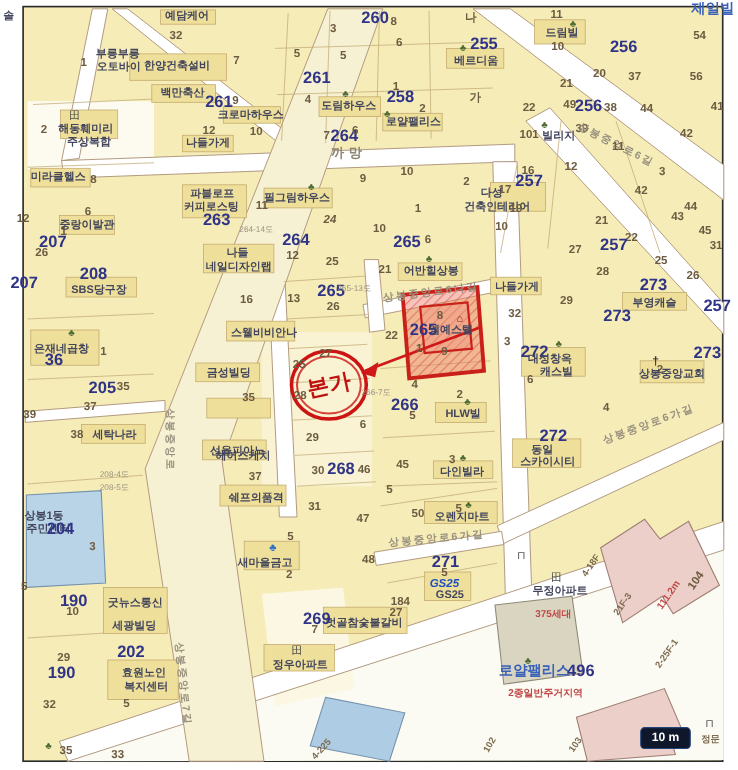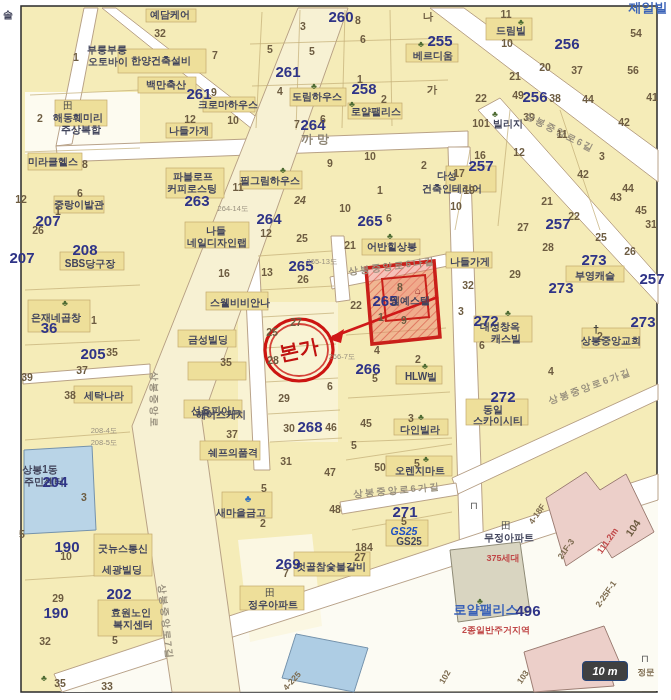--- a/index.html
+++ b/index.html
@@ -19,23 +19,23 @@
   .tiny-brown{font-size:8.5px;font-weight:bold;color:#7c6a4e;}
   .red-sm{font-size:9px;font-weight:700;color:#c04848;}
   .icon-tree{font-size:9px;color:#4e6b33;}
   .icon-blue{font-size:10px;color:#2f6fc0;}
   .icon-apt{font-size:10px;color:#4a4a4a;}
   .icon-house{font-size:10px;color:#8a1f1f;}
   .icon-church{font-size:11px;font-weight:bold;color:#333;}
   .icon-gate{font-size:10px;color:#555;}
   #bonga{position:absolute;transform:translate(-50%,-50%) rotate(-12deg);
          font-family:"DejaVu Serif",serif;font-size:20px;font-weight:bold;color:#c01210;}
-  #scalebadge{position:absolute;left:582px;top:661px;width:44px;height:18px;background:#404040;
+  #scalebadge{position:absolute;left:582px;top:661px;width:44px;height:18px;background:#0f172a;
       border:1.5px solid #24457c;border-radius:4px;color:#fff;font-size:11px;font-weight:bold;
-      display:flex;align-items:center;justify-content:center;font-style:italic;}
+      display:flex;align-items:center;justify-content:center;}
 </style>
 </head>
 <body>
 
 <div id="stage">
   <svg id="mapsvg" width="671" height="700" viewBox="0 0 671 700">
     <defs>
       <pattern id="hatch" width="6" height="6" patternUnits="userSpaceOnUse" patternTransform="rotate(45)">
         <line x1="0" y1="0" x2="0" y2="6" stroke="#d4473c" stroke-width="2"></line>
       </pattern>

